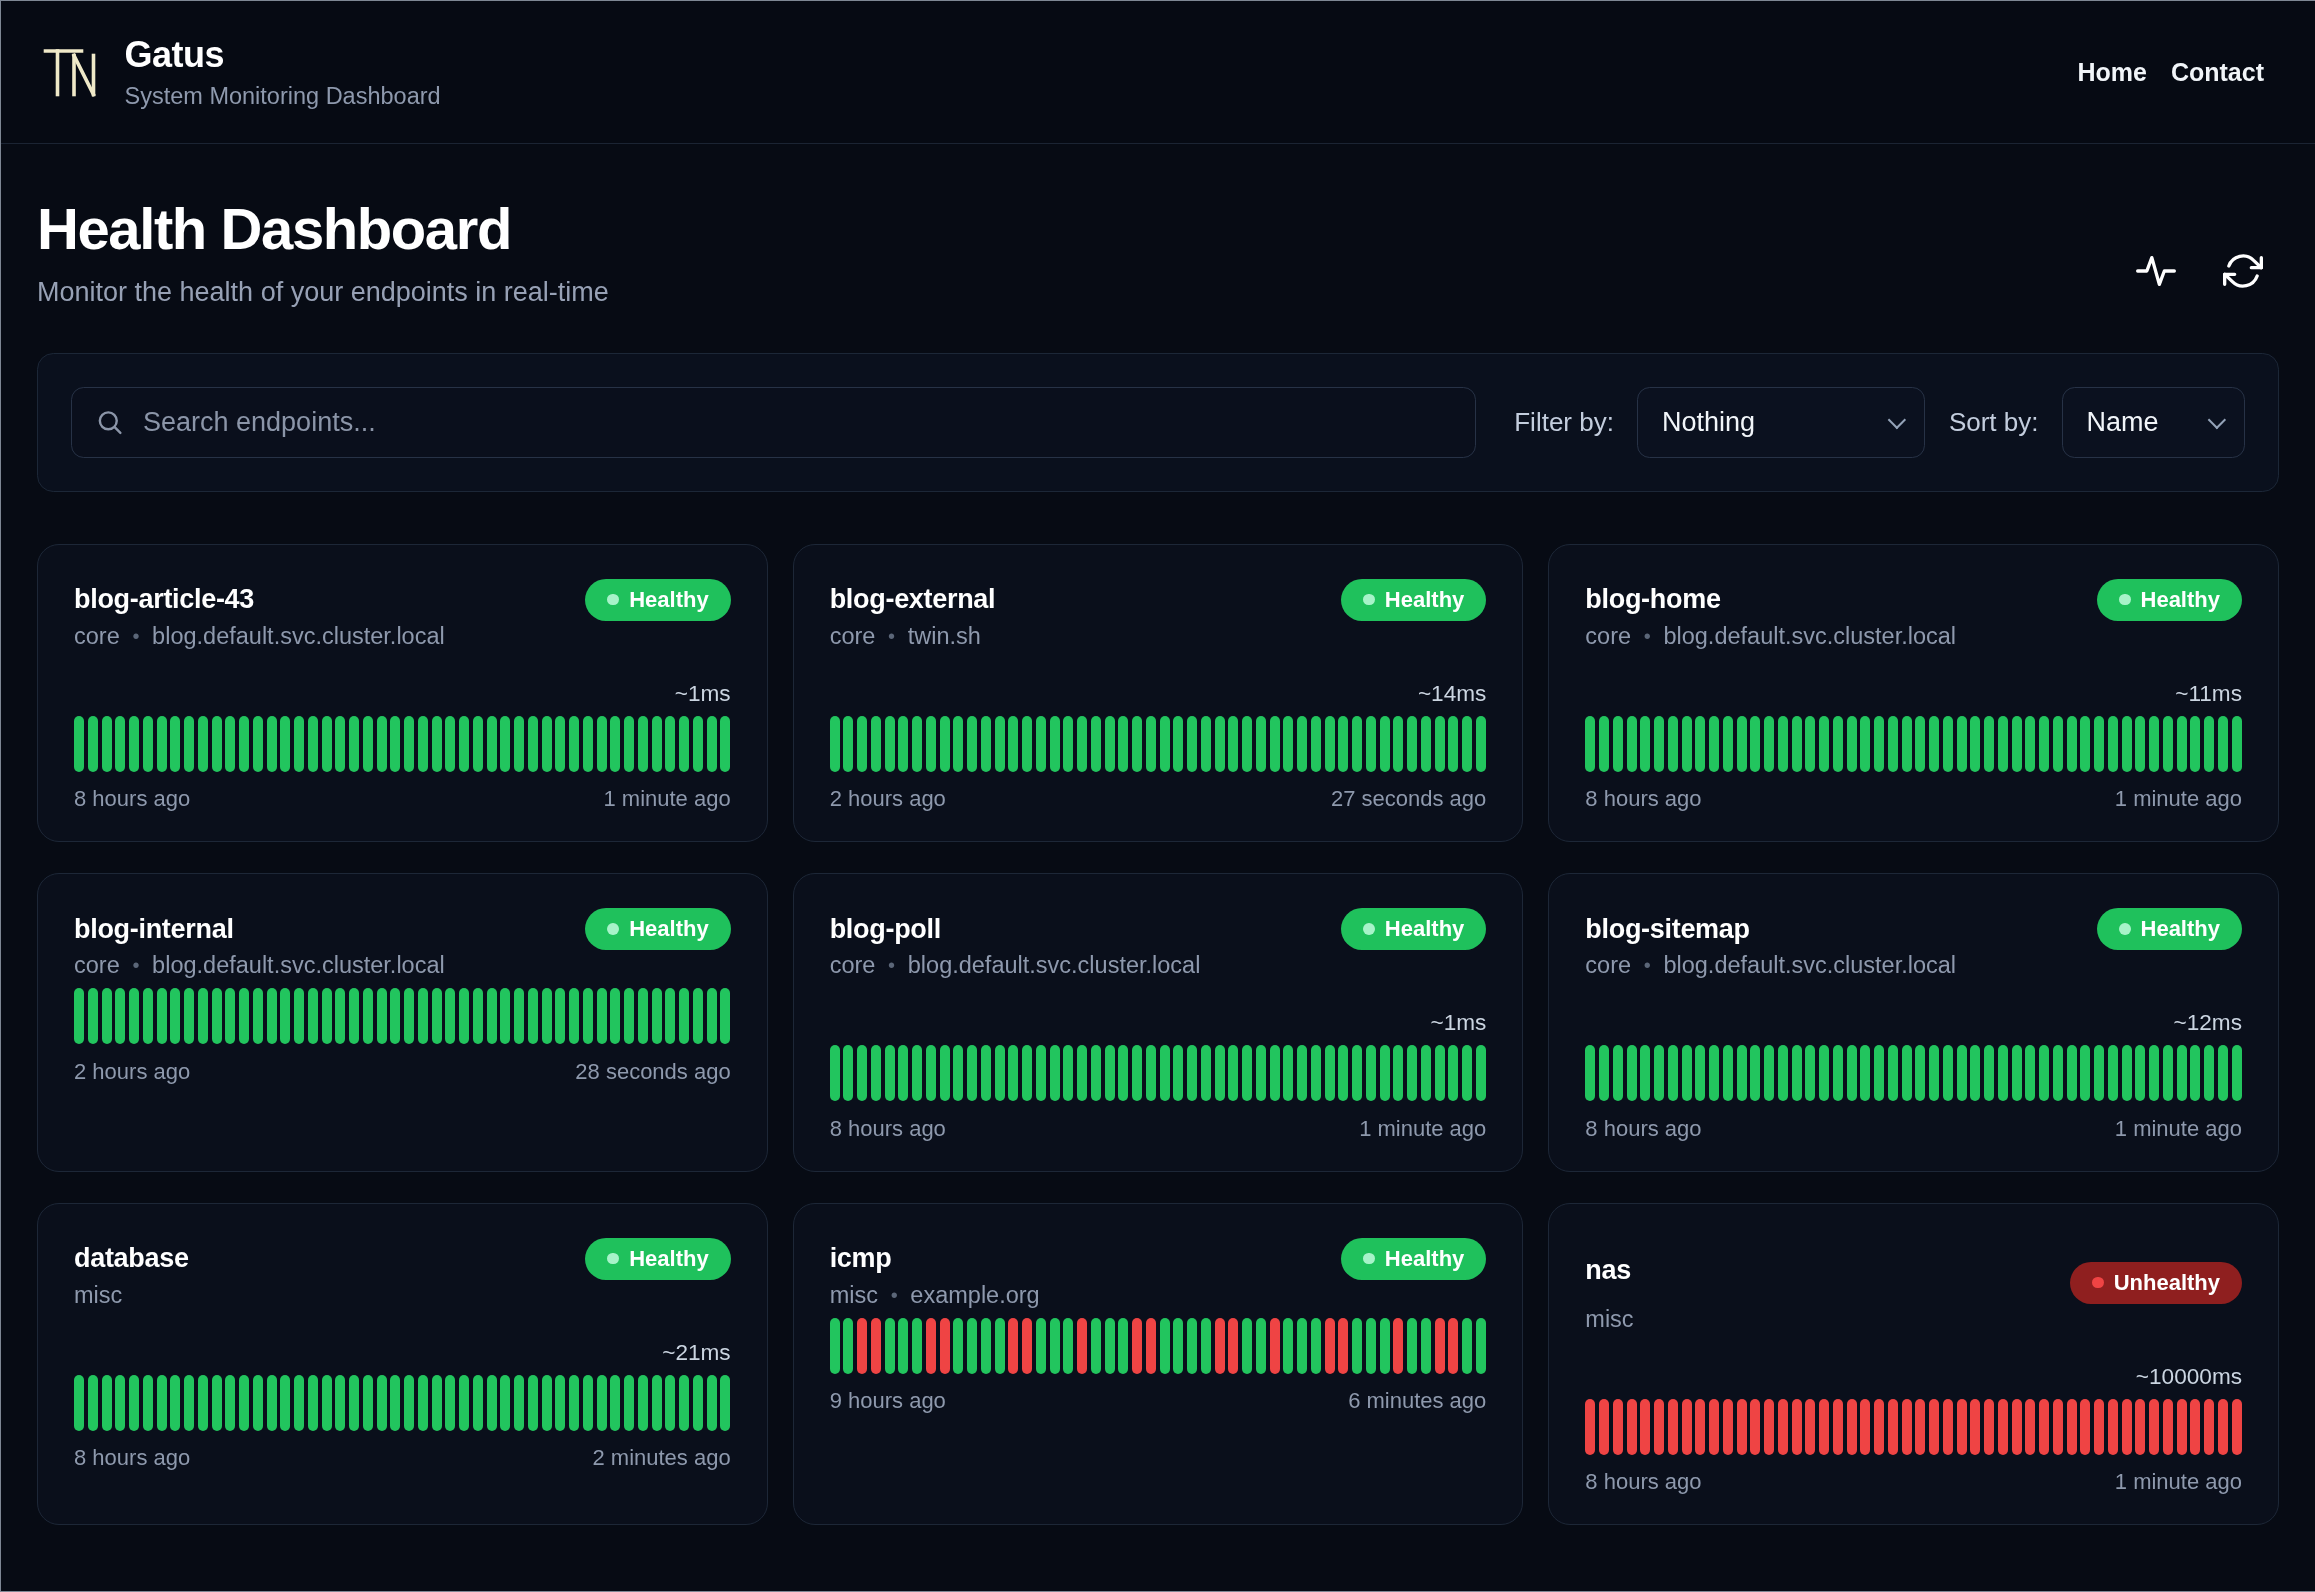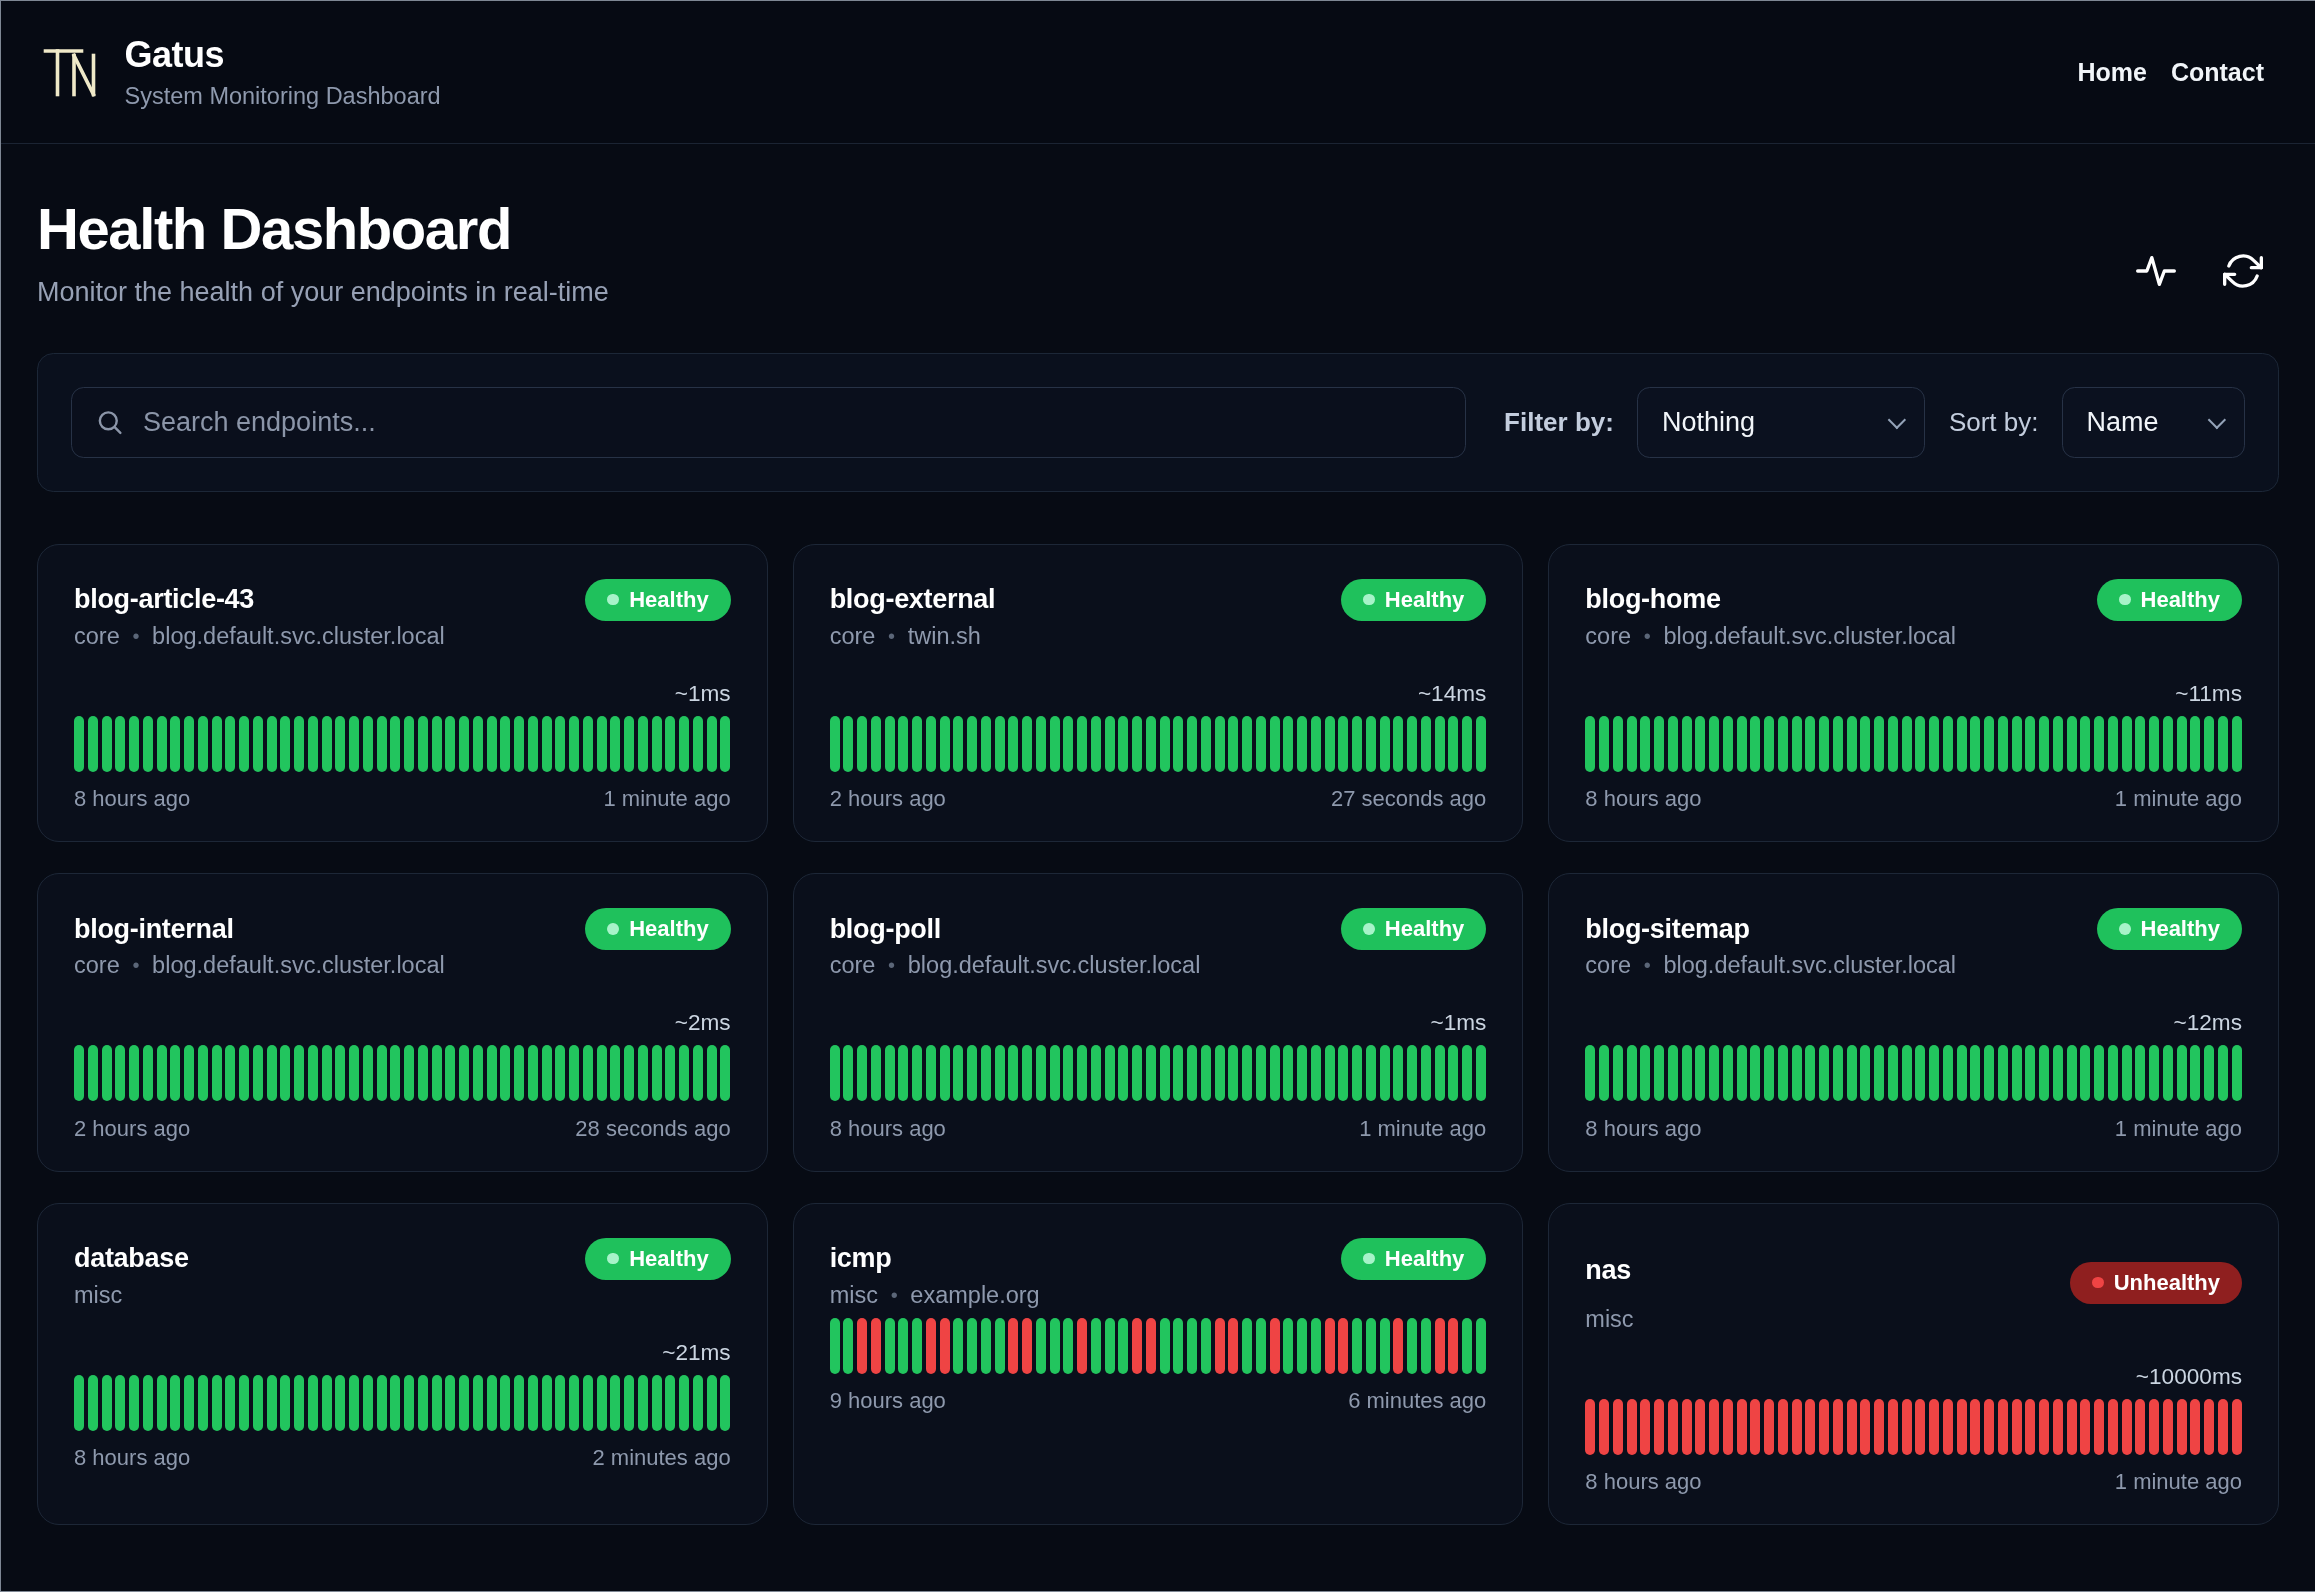--- a/index.html
+++ b/index.html
@@ -59,21 +59,21 @@
     border:0.9px solid #273246;
     border-radius:12.7px;
     color:#f1f5f9;
     font-size:27px;
     font-family:inherit;
     padding:0 25px 0 71px;
     outline:none;
   }
   .search-input::placeholder { color:#8b95a8; }
   .tb-label { font-size:26px; color:#c3cddd; white-space:nowrap; }
-  .tb-label.first { margin-left:14.5px;font-weight:bold; }
+  .tb-label.first { margin-left:14.5px; }
   .select {
     height:71px;
     background:#0b111f;
     border:0.9px solid #273246;
     border-radius:12.7px;
     display:flex; align-items:center; justify-content:space-between;
     padding:0 23.5px;
     font-size:27px; color:#f1f5f9;
     cursor:pointer;
     white-space:nowrap;
@@ -403,21 +403,20 @@
       <div class="badge healthy">
         <span class="dot"></span>
         <span class="badge-label">Healthy</span>
       </div>
     </div>
     <div class="card-meta">
       <span class="group">core</span>
       <span class="sep">•</span>
       <span class="host">blog.default.svc.cluster.local</span>
     </div>
-    <div class="latency">~2ms</div>
     <div class="bars">
           <span class="bar bar-green"></span>
           <span class="bar bar-green"></span>
           <span class="bar bar-green"></span>
           <span class="bar bar-green"></span>
           <span class="bar bar-green"></span>
           <span class="bar bar-green"></span>
           <span class="bar bar-green"></span>
           <span class="bar bar-green"></span>
           <span class="bar bar-green"></span>

